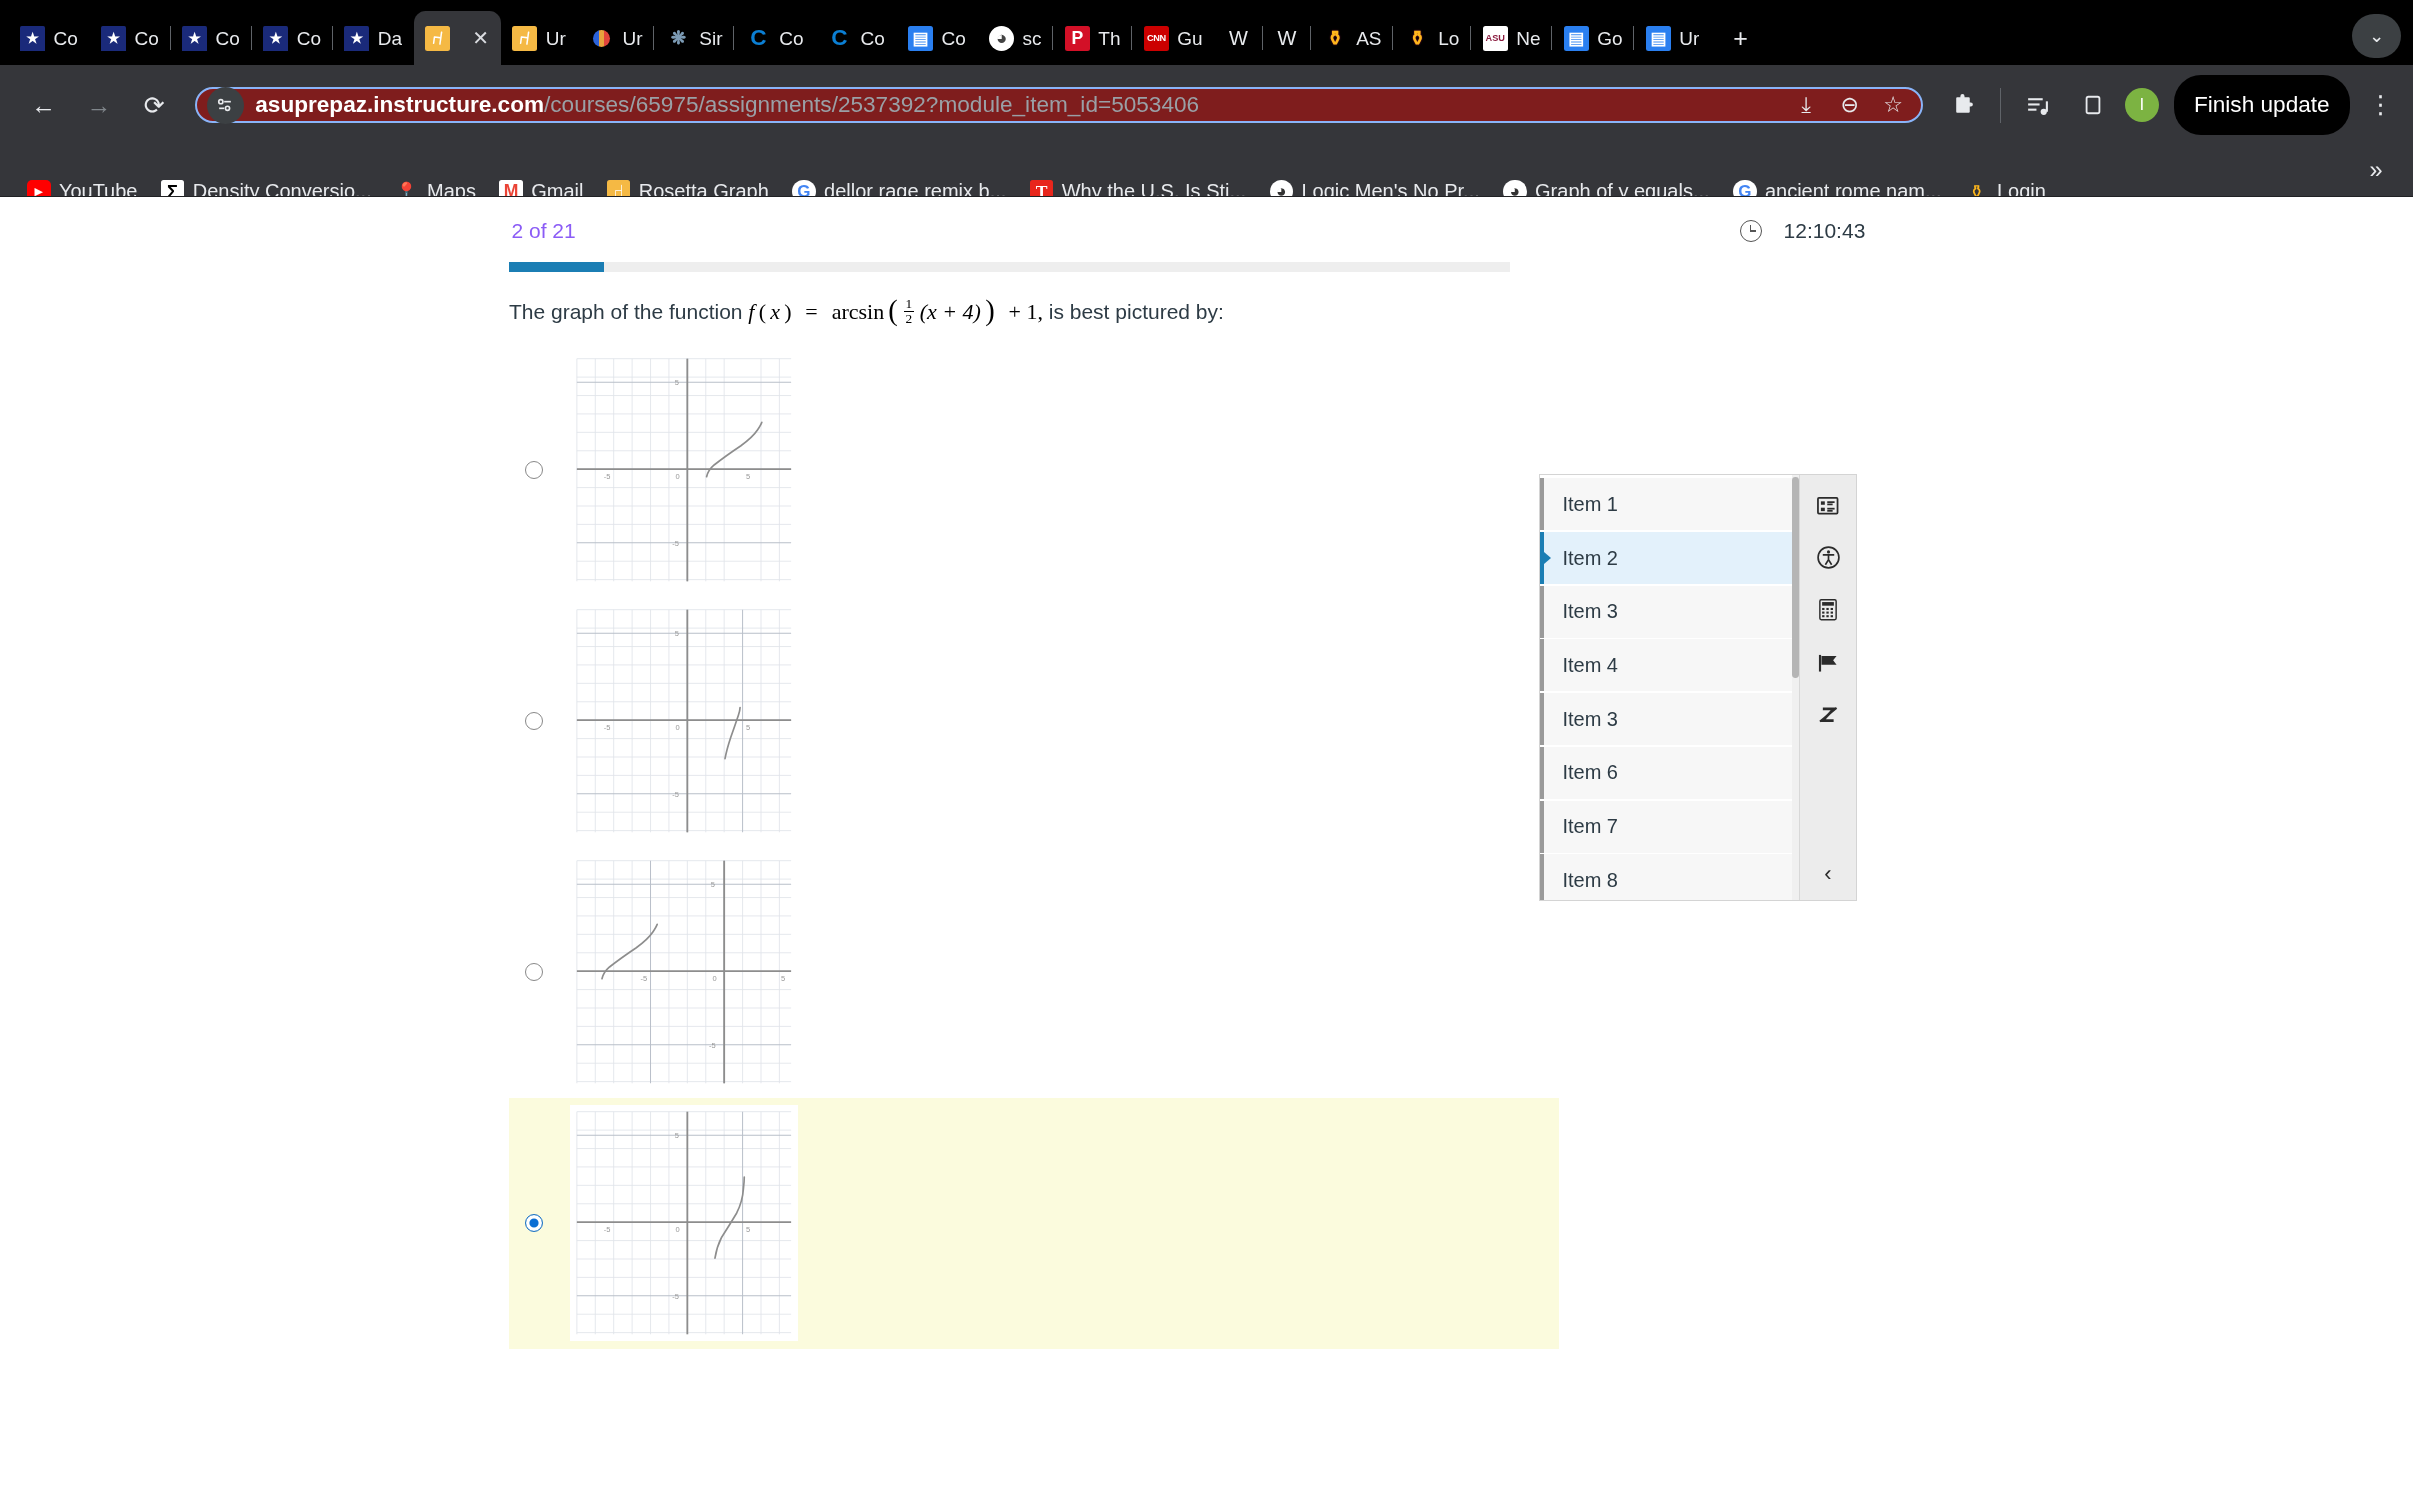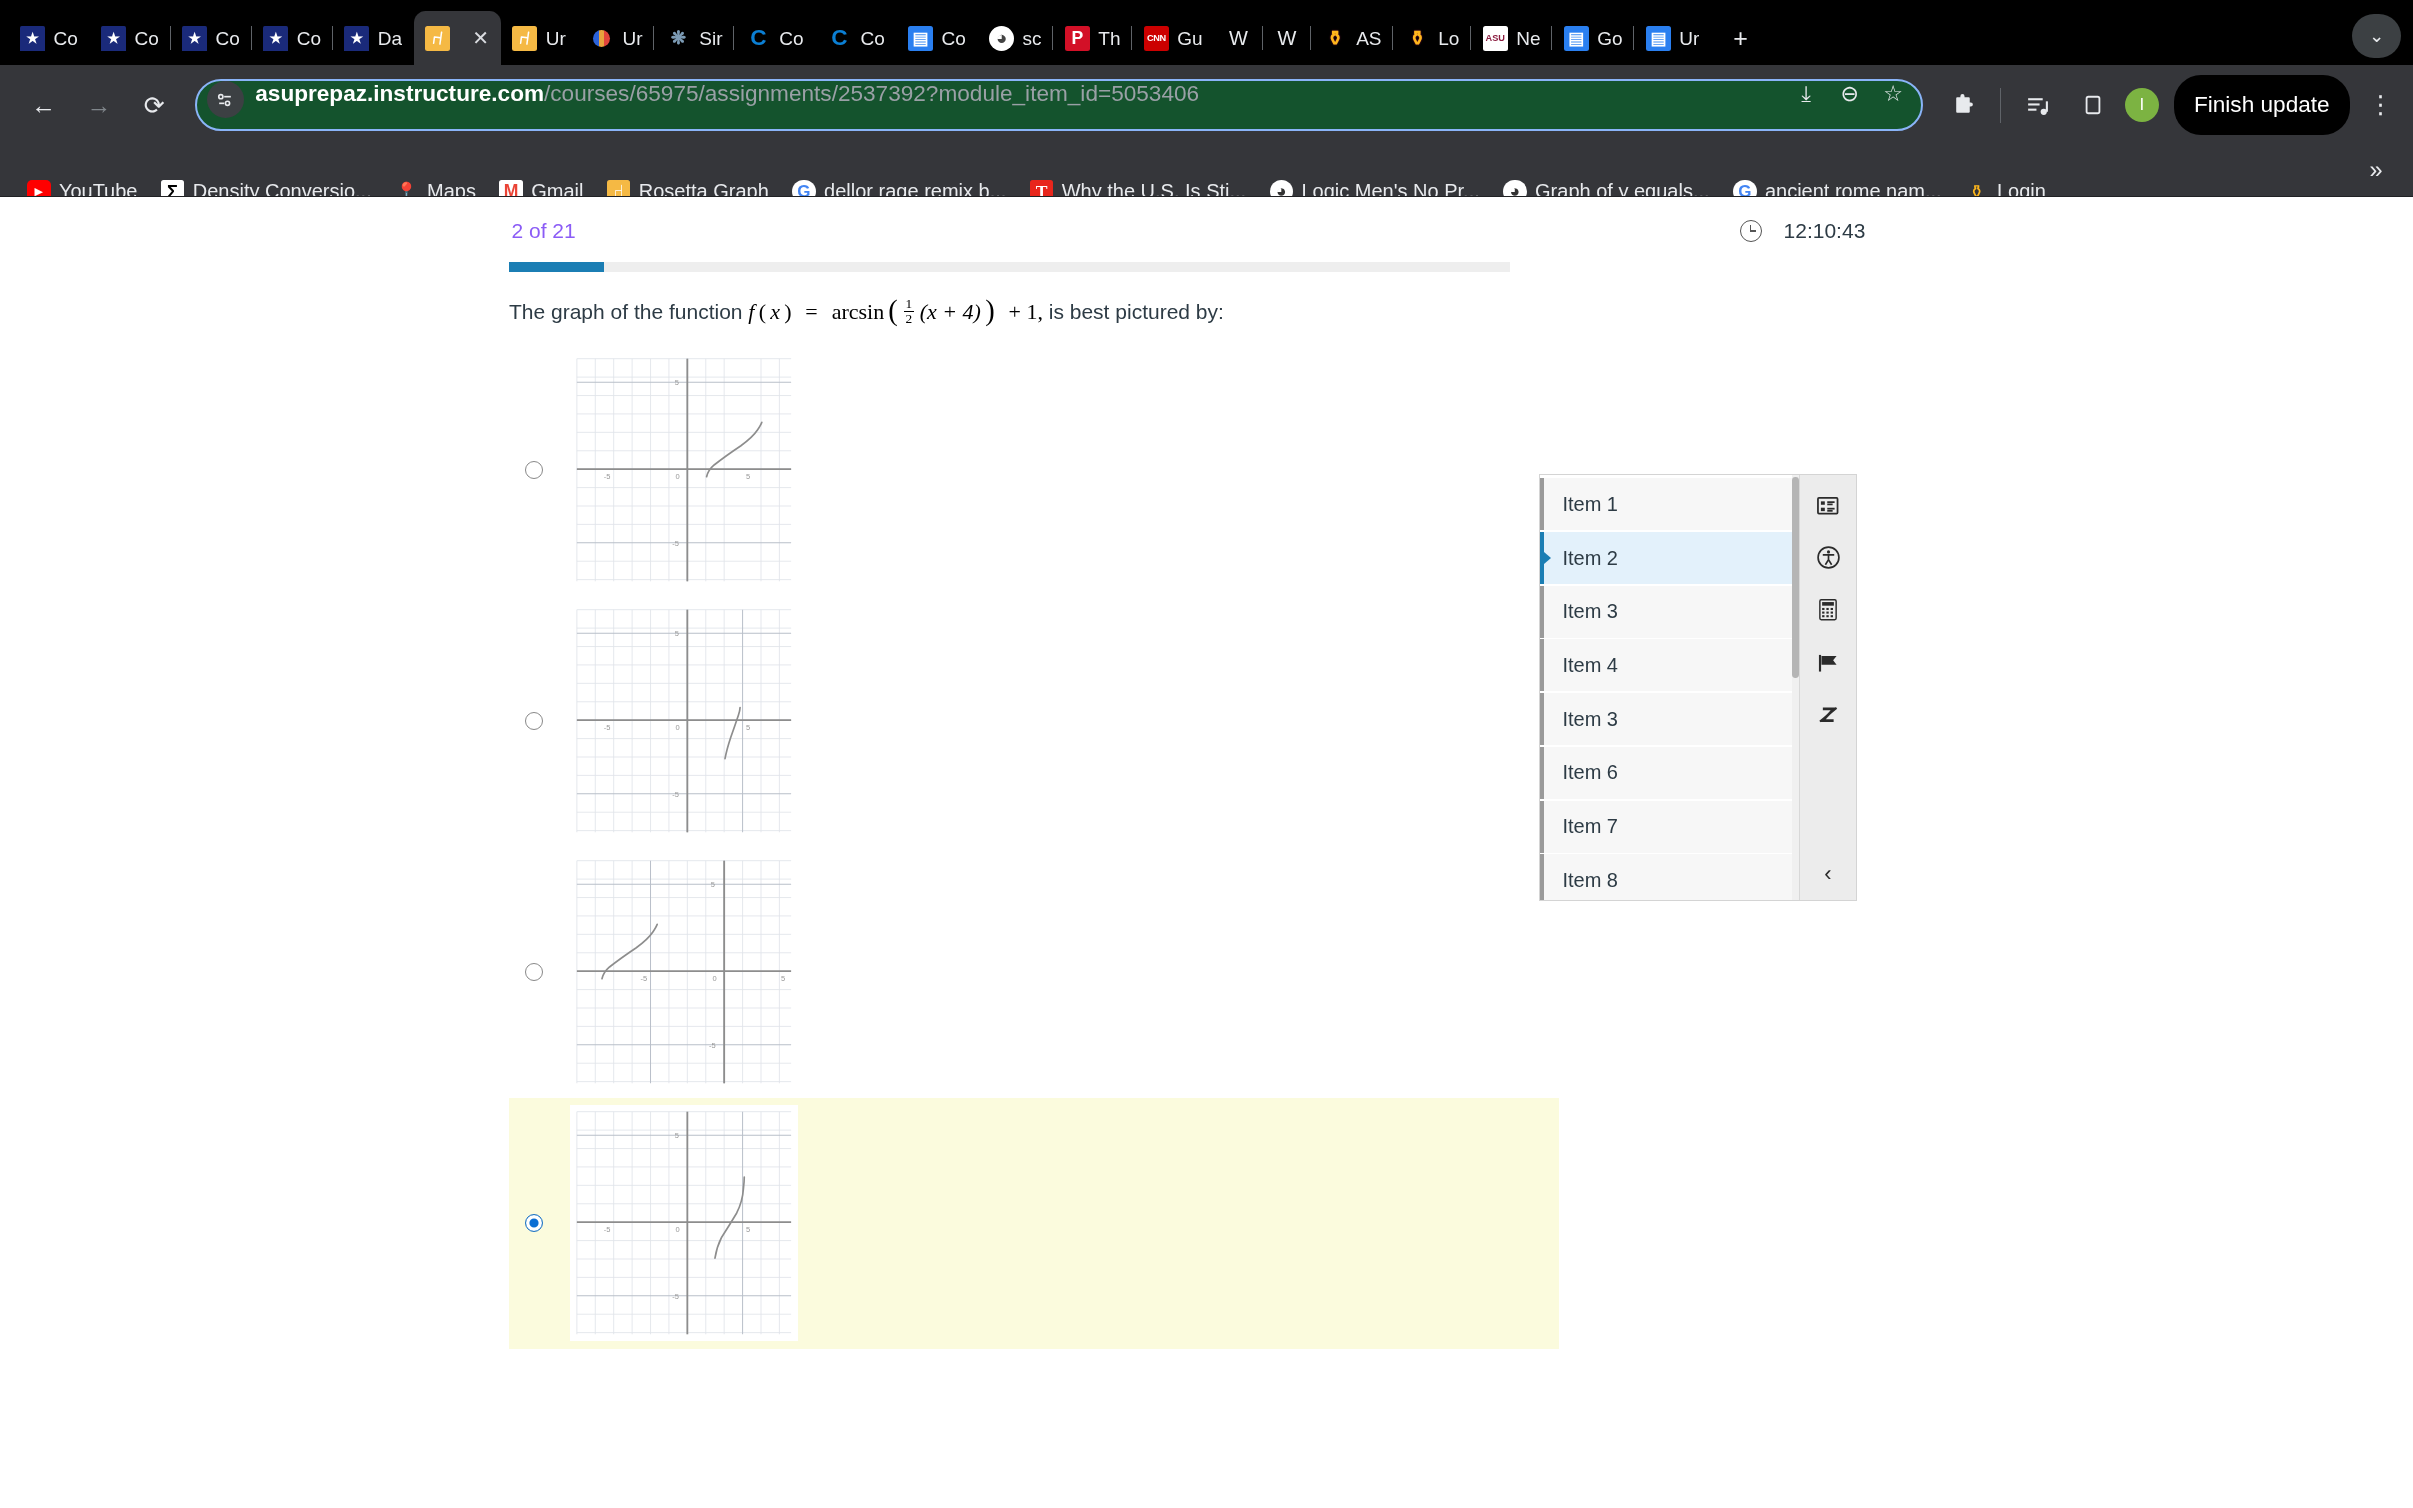--- a/index.html
+++ b/index.html
@@ -109,25 +109,25 @@
     padding: 0 20px; gap: 8.4px;
     flex: 0 0 80px;
   }
   .navbtn {
     width: 47px; height: 47px; border-radius: 50%;
     display: flex; align-items: center; justify-content: center;
     color: #e8eaed; font-size: 25px; flex: 0 0 auto;
   }
   .navbtn.disabled { color: #80868b; }
   .omnibox {
-    flex: 1 1 auto; height: 52px;
-    background: #14532d;
+    flex: 1 1 auto; height: 36px;
+    background: #7f1d1d;
     border: 2.5px solid #8ab4f8;
     border-radius: 27px;
-    display: flex; align-items: flex-start;
+    display: flex; align-items: center;
     padding: 0 13.4px 0 10px;
     gap: 11.7px;
     margin: 0 8.4px;
     min-width: 0;
   }
   .omni-pill {
     width: 37px; height: 37px; border-radius: 50%;
     background: #3c4043;
     display: flex; align-items: center; justify-content: center;
     color: #e8eaed; font-size: 17px; flex: 0 0 37px;

